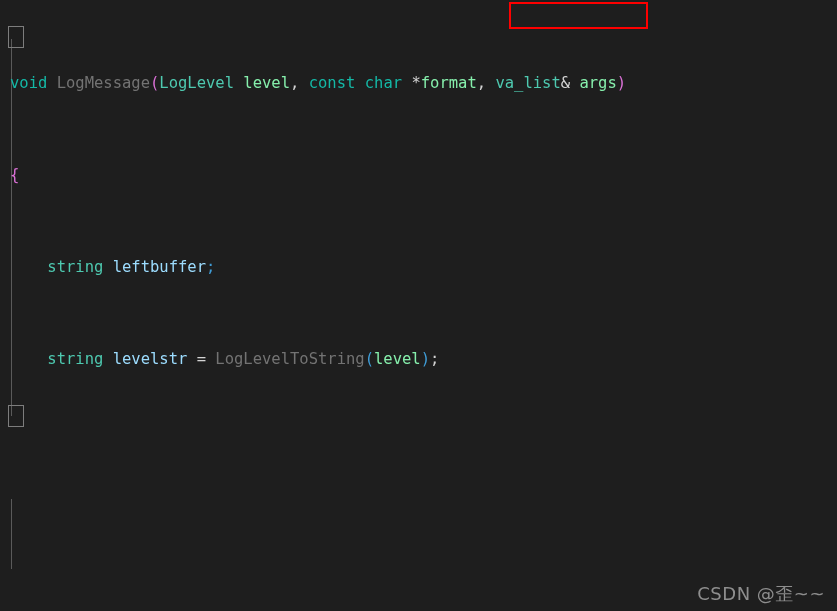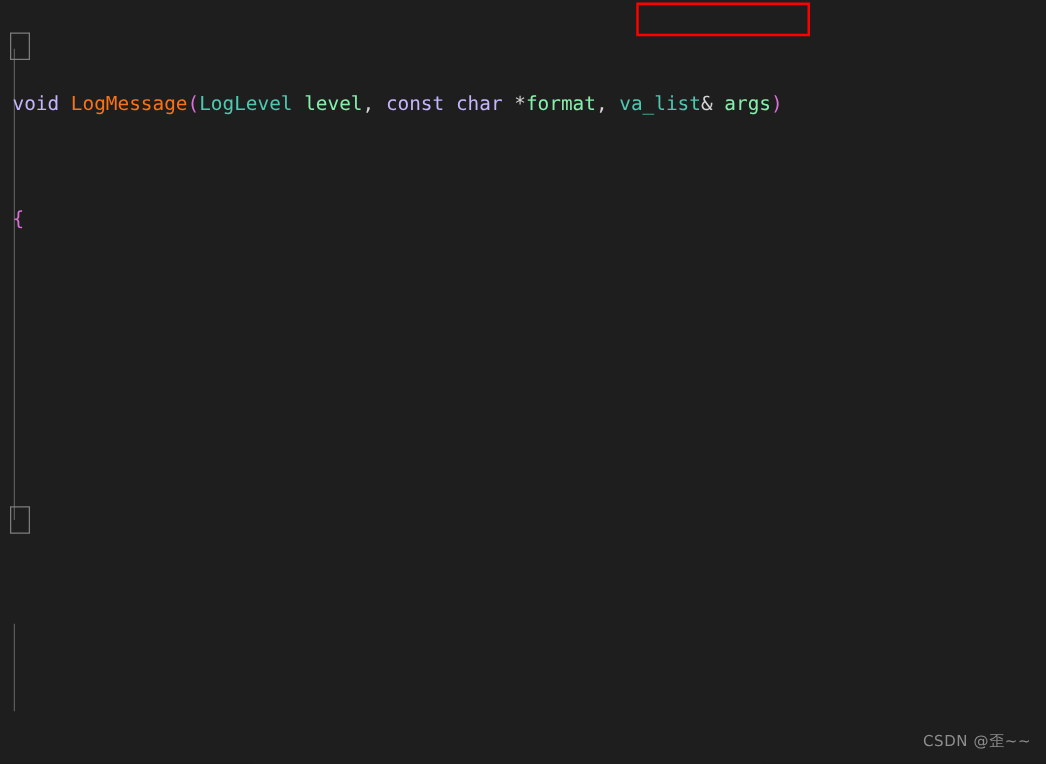--- a/index.html
+++ b/index.html
@@ -54,38 +54,38 @@
 
   
   .redbox {
     position: absolute;
     border: 2px solid #fe0000;
     z-index: 5;
     pointer-events: none;
   }
 
   
-  .kw        { color: #c4b5fd; }  
+  .kw        { color: #14b8a6; }  
   .type      { color: #4ec9b0; text-align: right; }  
-  .fn        { color: #f97316; margin-top: 40px; }  
+  .fn        { color: #737373; margin-top: 40px; }  
   .var       { color: #9cdcfe; }  
   .param     { color: #86efac; }  
   .op        { color: #d4d4d4; }  
   .str       { color: #ce9178; }  
   .pmag      { color: #da70d6; }  
   .pblu      { color: #3f9cd6; }
 
   
   .watermark {
     position: absolute;
     right: 12px;
     bottom: 6px;
     color: #8e8e8e;
     font-family: "DejaVu Sans", "Liberation Sans", sans-serif;
-    font-size: 12px;
+    font-size: 18px;
     letter-spacing: .5px;
     z-index: 6;
   }
 </style>
 </head>
 <body>
 
 <div id="editor">
 
   <div class="guide" style="left:11px; top:39px; height:377px;"></div>
@@ -95,21 +95,23 @@
   <div class="bmatch" style="left:8px; top:405px; width:14px; height:20px;"></div>
 
   <div class="redbox" style="left:509px; top:2px; width:135px; height:23px;"></div>
 
   <div class="code">
 
     <div class="line"><span class="txt"><span class="kw">void</span> <span class="fn">LogMessage</span><span class="pmag">(</span><span class="type">LogLevel</span> <span class="param">level</span><span class="op">,</span> <span class="kw">const</span> <span class="kw">char</span> <span class="op">*</span><span class="param">format</span><span class="op">,</span> <span class="type">va_list</span><span class="op">&amp;</span> <span class="param">args</span><span class="pmag">)</span></span></div>
 
     <div class="line"><span class="txt"><span class="pmag">{</span></span></div>
 
+    <div class="line"><span class="txt">    <span class="type">string</span> <span class="var">leftbuffer</span><span class="pblu">;</span></span></div>
 
+    <div class="line"><span class="txt">    <span class="type">string</span> <span class="var">levelstr</span> <span class="op">=</span> <span class="fn">LogLevelToString</span><span class="pblu">(</span><span class="param">level</span><span class="pblu">)</span><span class="op">;</span></span></div>
 
 
 
     
 
     
 
     
 
     

